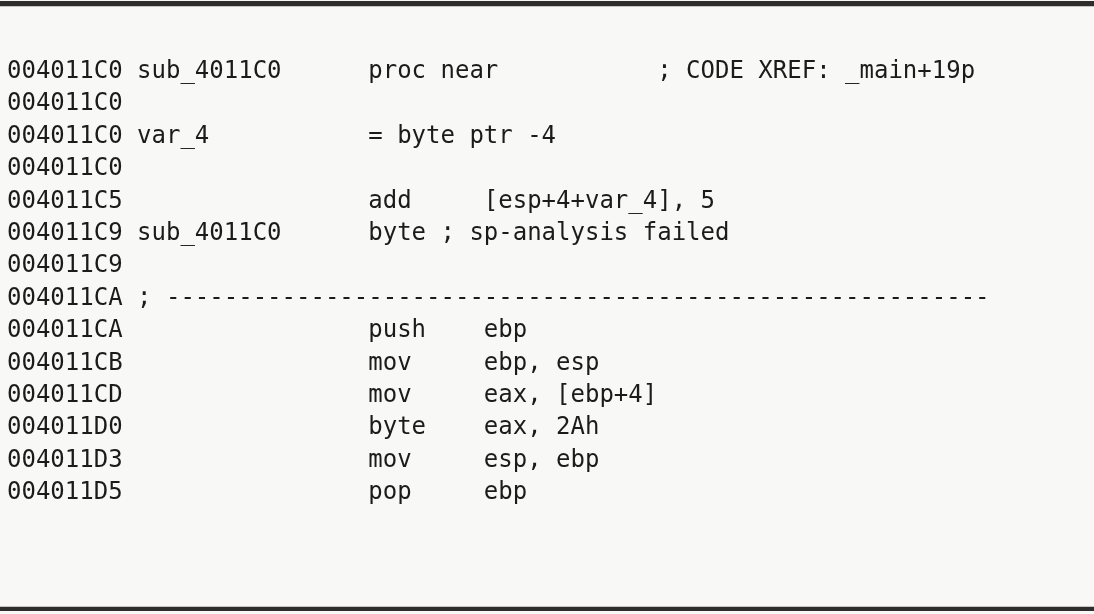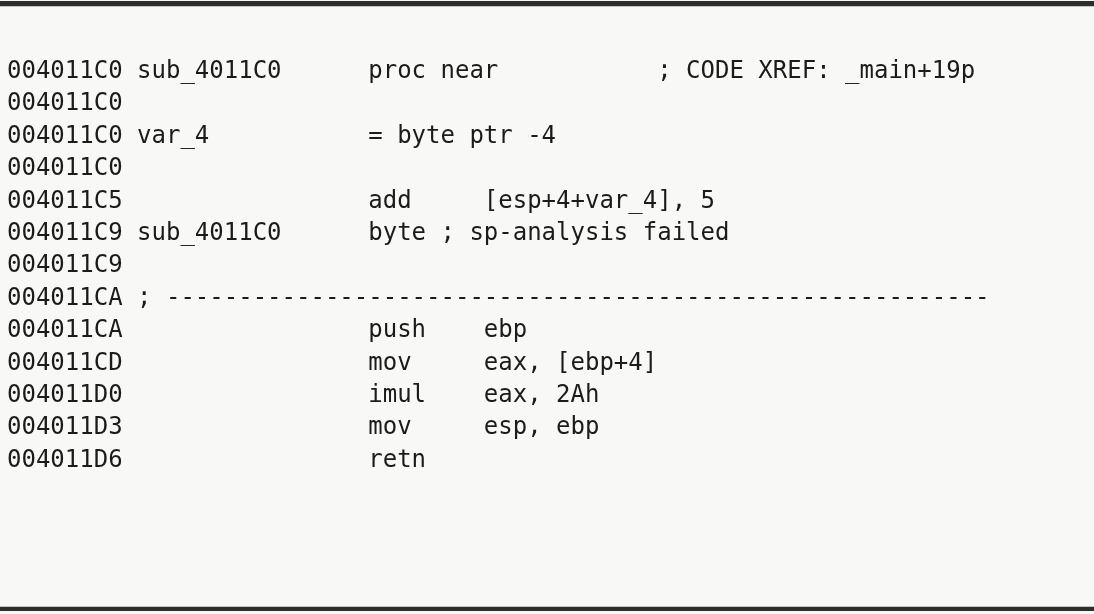--- a/index.html
+++ b/index.html
@@ -60,19 +60,20 @@
   <div class="lines">
       <div class="asm-line">004011C0 sub_4011C0      proc near           ; CODE XREF: _main+19p</div>
       <div class="asm-line">004011C0</div>
       <div class="asm-line">004011C0 var_4           = byte ptr -4</div>
       <div class="asm-line">004011C0</div>
       <div class="asm-line">004011C5                 add     [esp+4+var_4], 5</div>
       <div class="asm-line">004011C9 sub_4011C0      byte ; sp-analysis failed</div>
       <div class="asm-line">004011C9</div>
       <div class="asm-line">004011CA ; ---------------------------------------------------------</div>
       <div class="asm-line">004011CA                 push    ebp</div>
+      <div class="asm-line">004011CB                 mov     ebp, esp</div>
       <div class="asm-line">004011CD                 mov     eax, [ebp+4]</div>
-      <div class="asm-line">004011D0                 imul    eax, 2Ah</div>
+      <div class="asm-line">004011D0                 byte    eax, 2Ah</div>
       <div class="asm-line">004011D3                 mov     esp, ebp</div>
-      <div class="asm-line">004011D6                 retn</div>
+      <div class="asm-line">004011D5                 pop     ebp</div>
     </div>
   <div class="rule rule-bottom"></div>
 </div>
 
 </body></html>

